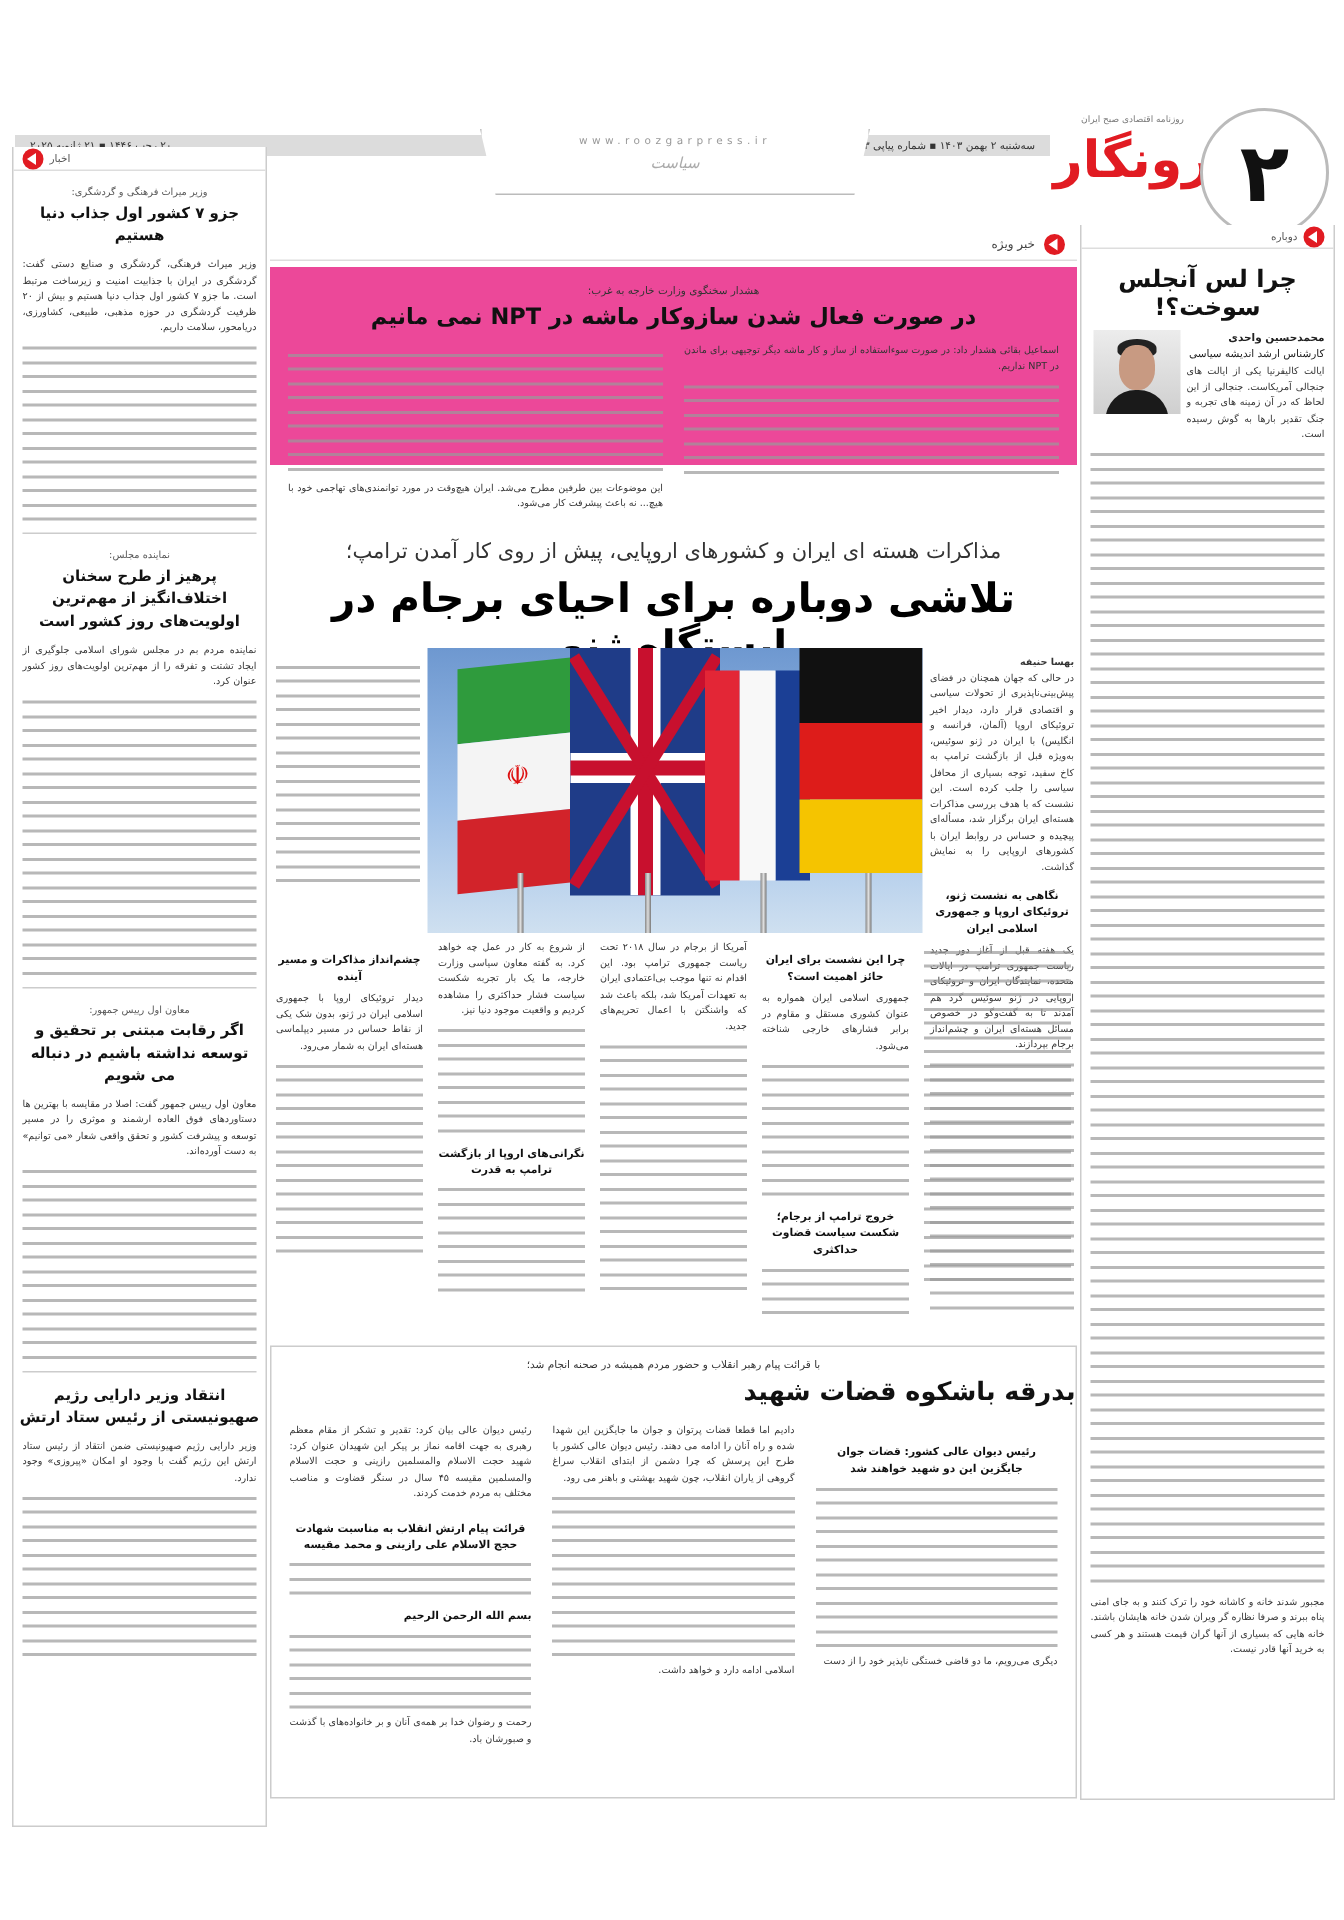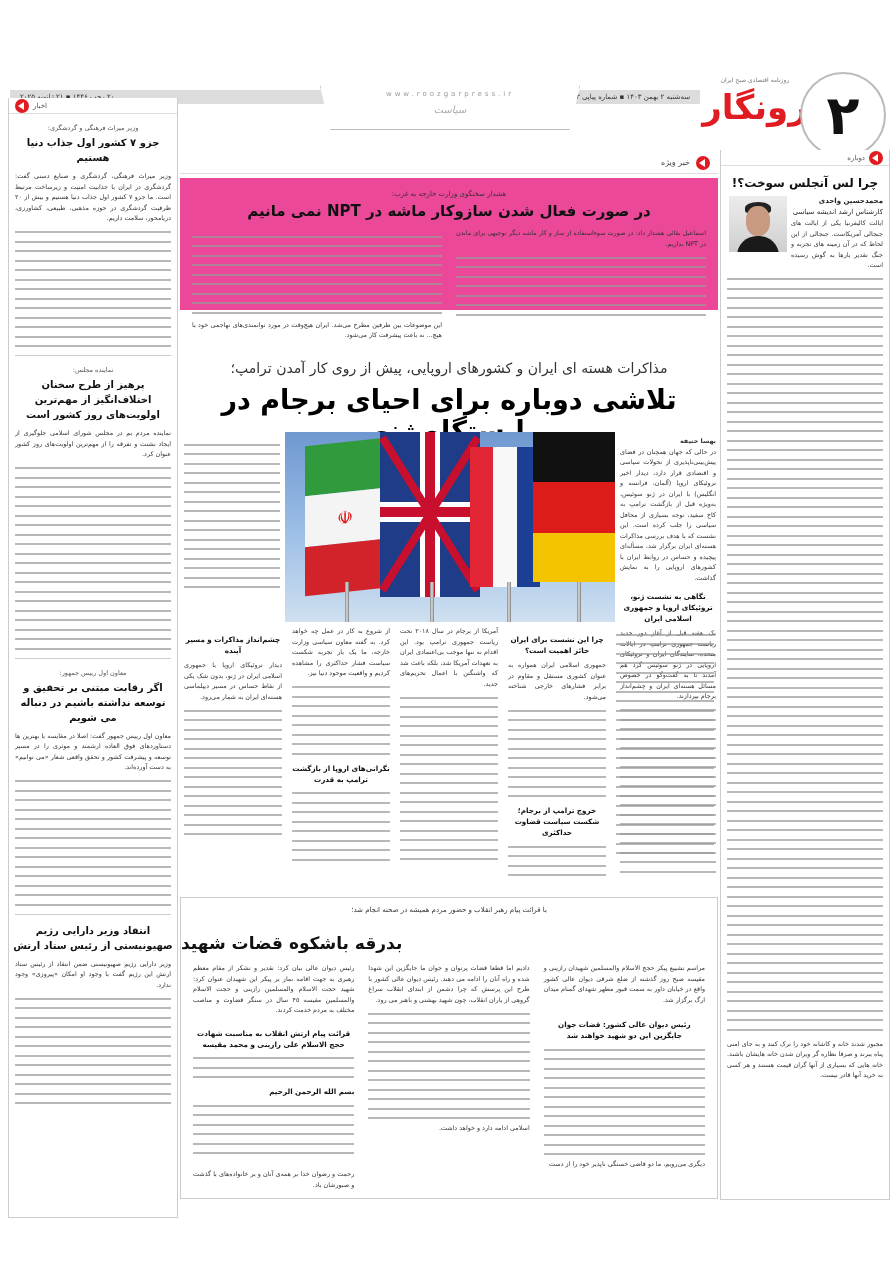--- a/index.html
+++ b/index.html
@@ -21,21 +21,21 @@
   .url-box .section { font-size: 10px; color:#aaa; margin-top: 6px; font-style: italic; }
 
   
   .col-right { left: 720px; top: 150px; width: 170px; height: 1050px; border:1px solid #ccc; border-top:none; background:#fff; }
   .col-left { left: 8px; top: 98px; width: 170px; height: 1120px; border:1px solid #ccc; border-top:none; background:#fff; }
 
   .section-tag { display:flex; align-items:center; gap:4px; font-size:7px; color:#555; height: 16px; padding: 0 6px; border-bottom: 1px solid #ddd; }
   .red-dot { width: 14px; height: 14px; border-radius: 50%; background: #e11b22; position: relative; flex: 0 0 auto; }
   .red-dot::after { content:""; position:absolute; left: 3px; top: 3px; border-right: 6px solid #fff; border-top: 4px solid transparent; border-bottom: 4px solid transparent; }
 
-  .editorial-title { font-size: 12px; font-weight: bold; text-align:center; margin: 10px 0 6px; color:#111; }
+  .editorial-title { font-size: 16px; font-weight: bold; text-align:center; margin: 10px 0 6px; color:#111; }
   .author-photo { float:left; width: 58px; height: 56px; background: linear-gradient(#ececec, #cfcfcf); margin: 0 4px 4px 8px; position: relative; overflow:hidden; }
   .author-photo .head { position:absolute; left: 17px; top: 10px; width: 24px; height: 30px; border-radius: 45%; background: #c89a82; }
   .author-photo .hair { position:absolute; left: 16px; top: 6px; width: 26px; height: 12px; border-radius: 50% 50% 30% 30%; background: #222; }
   .author-photo .body { position:absolute; left: 8px; top: 40px; width: 42px; height: 20px; border-radius: 20px 20px 0 0; background: #1a1a1a; }
   .author-name { font-size: 7px; font-weight: bold; line-height: 11px; padding-right: 6px; }
   .body-text { font-size: 6.4px; line-height: 10.5px; text-align: justify; color: #333; padding: 0 6px; }
   .filler-lines { padding: 0 6px; }
   .filler-lines div { height: 2px; background: #9a9a9a; margin: 7.5px 0 0; opacity: .7; }
 
   .left-head-kicker { font-size: 6.5px; color:#555; text-align:center; margin-top: 10px; }
@@ -55,21 +55,21 @@
   .flags-photo { left: 285px; top: 432px; width: 330px; height: 190px; overflow:hidden; background: linear-gradient(180deg, #6e98d0 0%, #9fc0e8 55%, #cfe0f0 100%); }
   .flag { position:absolute; top: 0; }
   .pole { position:absolute; bottom: 0; width: 4px; height: 40px; background: linear-gradient(90deg,#888,#ddd,#777); }
 
   .story-col { font-size: 6.4px; line-height: 10.5px; color:#333; text-align: justify; }
   .story-sub { font-size: 7.2px; font-weight: bold; text-align:center; color:#111; margin: 8px 0 4px; line-height: 11px; }
 
   
   .bottom-box { left: 180px; top: 897px; width: 538px; height: 302px; border: 1px solid #ccc; background:#fff; }
   .bottom-kicker { font-size: 7px; color:#333; text-align:center; margin-top: 8px; }
-  .bottom-title { font-size: 17px; font-weight: bold; text-align:left; margin-top: 19px; color:#111; }
+  .bottom-title { font-size: 17px; font-weight: bold; text-align:right; margin-top: 4px; color:#111; }
 </style>
 </head>
 <body>
 
 <div class="abs date-bar">
   <span>سه‌شنبه ۲ بهمن ۱۴۰۳ ▪ شماره پیاپی ۲۸۶۳</span>
   <span>۲۰ رجب ۱۴۴۶ ▪ ۲۱ ژانویه ۲۰۲۵</span>
 </div>
 <div class="abs url-box">
   <div class="url">www.roozgarpress.ir</div>
@@ -525,21 +525,20 @@
         <div></div>
       </div>
   </div>
 </div>
 
 <div class="abs bottom-box">
   <div class="bottom-kicker">با قرائت پیام رهبر انقلاب و حضور مردم همیشه در صحنه انجام شد؛</div>
   <div class="bottom-title">بدرقه باشکوه قضات شهید</div>
   <div style="display:flex; gap:14px; padding: 10px 12px 0;">
     <div style="flex:1;">
-      <div class="story-col">مراسم تشییع پیکر حجج الاسلام والمسلمین شهیدان رازینی و مقیسه صبح روز گذشته از ضلع شرقی دیوان عالی کشور واقع در خیابان داور به سمت قبور مطهر شهدای گمنام میدان ارگ برگزار شد.</div>
       <div class="story-sub" style="margin-top:14px;">رئیس دیوان عالی کشور: قضات جوان جایگزین این دو شهید خواهند شد</div>
       <div class="filler-lines" style="padding:0;">
           <div></div>
           <div></div>
           <div></div>
           <div></div>
           <div></div>
           <div></div>
           <div></div>
           <div></div>
@@ -578,16 +577,16 @@
         </div>
       <div class="story-sub" style="text-align:right;">بسم الله الرحمن الرحیم</div>
       <div class="filler-lines" style="padding:0;">
           <div></div>
           <div></div>
           <div></div>
           <div></div>
           <div></div>
           <div></div>
         </div>
-      <div class="story-col" style="margin-top:15px;">رحمت و رضوان خدا بر همه‌ی آنان و بر خانواده‌های با گذشت و صبورشان باد.</div>
+      <div class="story-col" style="margin-top:4px;">رحمت و رضوان خدا بر همه‌ی آنان و بر خانواده‌های با گذشت و صبورشان باد.</div>
     </div>
   </div>
 </div>
 
 </body></html>

